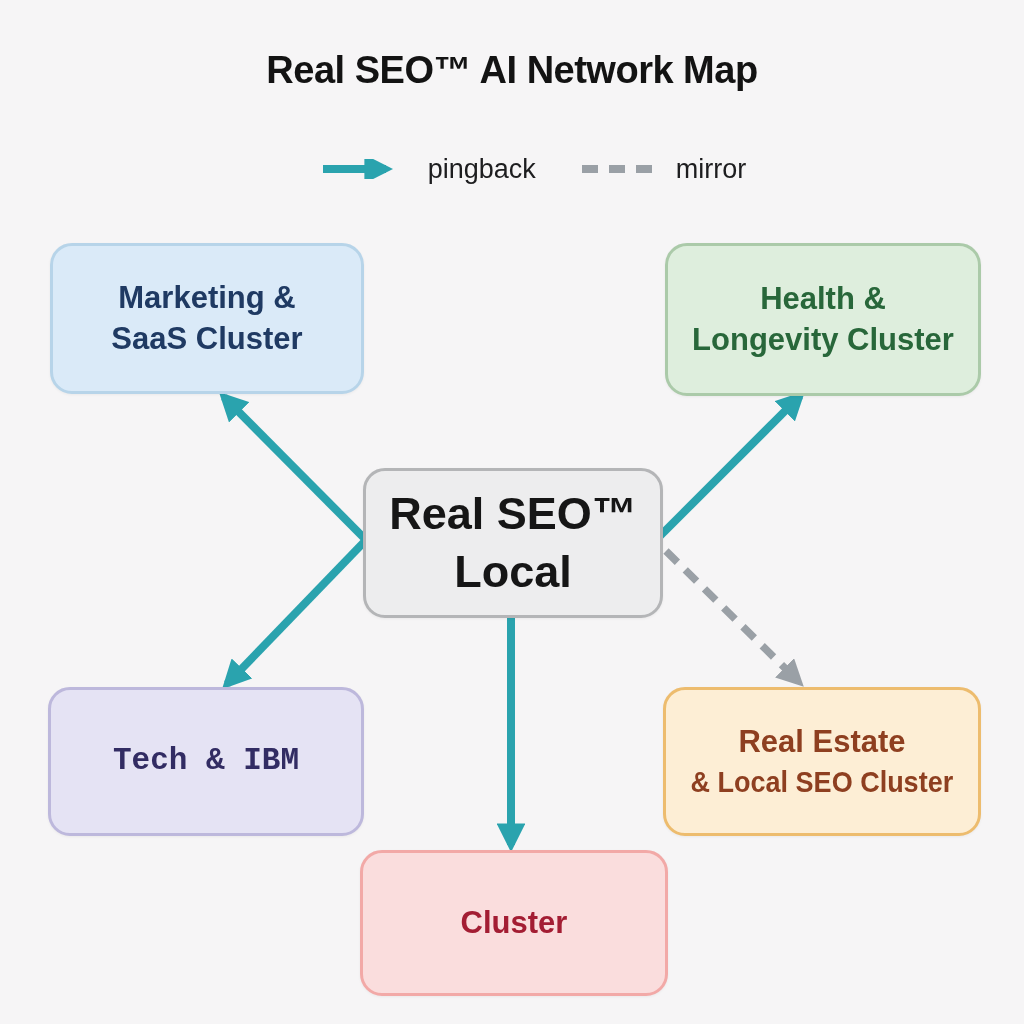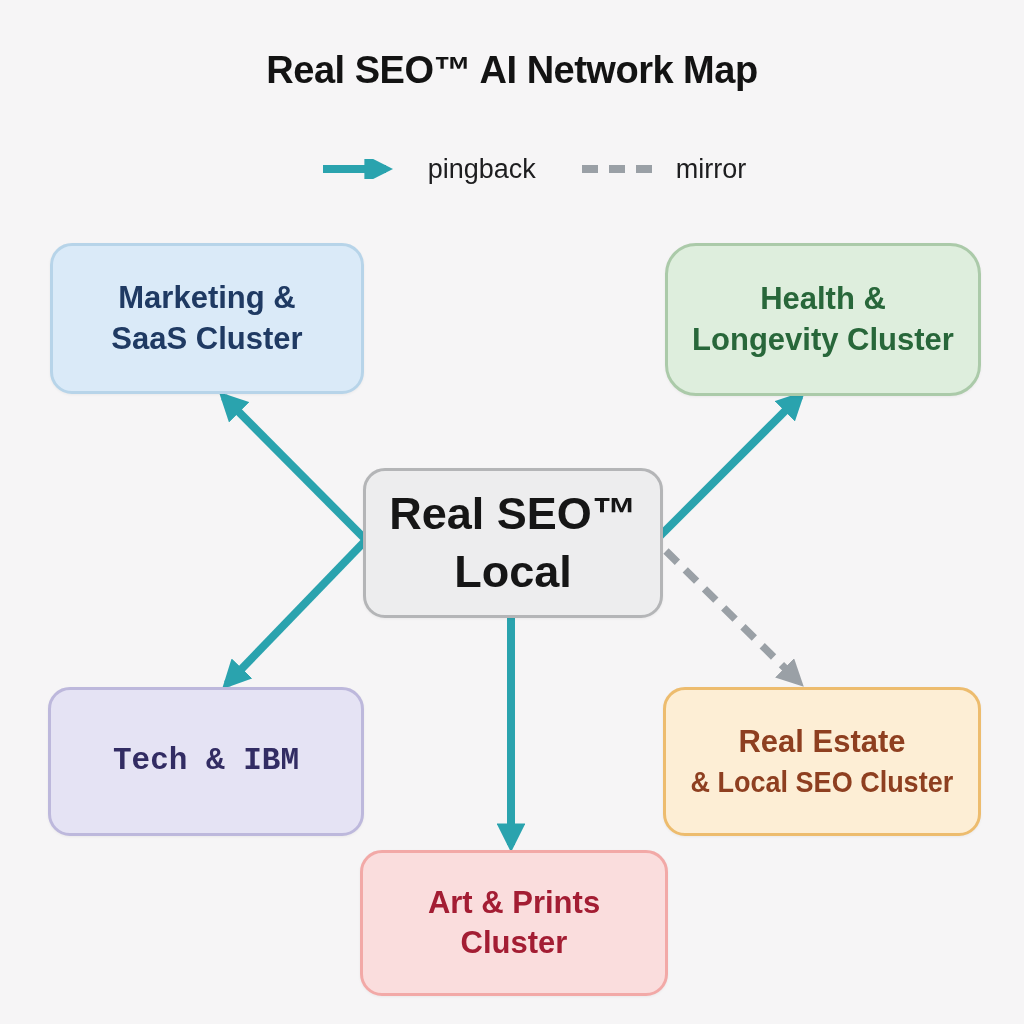--- a/index.html
+++ b/index.html
@@ -77,37 +77,36 @@
       <line x1="658" y1="538" x2="800" y2="396" class="stroke-pingback" stroke-width="8" marker-end="url(#arrowhead-pingback)"></line>
       <line x1="511" y1="610" x2="511" y2="845" class="stroke-pingback" stroke-width="8" marker-end="url(#arrowhead-pingback)"></line>
       <line x1="666" y1="551" x2="799" y2="682" class="stroke-mirror" stroke-width="7.5" stroke-dasharray="16 11" marker-end="url(#arrowhead-mirror)"></line>
     </svg>
 
   <div class="node node-marketing" style="background: rgb(218, 234, 248); border-color: rgb(183, 212, 233); color: rgb(31, 58, 99);">
     <div class="node-line">Marketing &amp;</div>
     <div class="node-line">SaaS Cluster</div>
   </div>
 
-  <div class="node node-health" style="background: rgb(222, 238, 221); border-color: rgb(171, 202, 169); color: rgb(40, 103, 58); border-radius: 31px;">
+  <div class="node node-health" style="background: rgb(222, 238, 221); border-color: rgb(171, 202, 169); color: rgb(40, 103, 58);">
     <div class="node-line">Health &amp;</div>
     <div class="node-line">Longevity Cluster</div>
   </div>
 
   <div class="node node-center" style="background: rgb(237, 237, 238); border-color: rgb(180, 181, 183); color: rgb(22, 22, 22);">
     <div class="node-line">Real SEO™</div>
     <div class="node-line">Local</div>
   </div>
 
   <div class="node node-tech" style="background: rgb(229, 227, 244); border-color: rgb(189, 184, 220); color: rgb(50, 44, 99);">
     <div class="node-line">Tech &amp; IBM</div>
   </div>
 
   <div class="node node-realestate" style="background: rgb(253, 238, 213); border-color: rgb(237, 188, 110); color: rgb(142, 63, 32);">
     <div class="node-line">Real Estate</div>
     <div class="node-line condensed">&amp; Local SEO Cluster</div>
   </div>
 
   <div class="node node-art" style="background: rgb(250, 221, 221); border-color: rgb(242, 169, 167); color: rgb(163, 29, 51);">
-    <div class="node-line">Art &amp; Prints</div>
     <div class="node-line">Cluster</div>
   </div>
 
 </div>
 
 </body></html>

